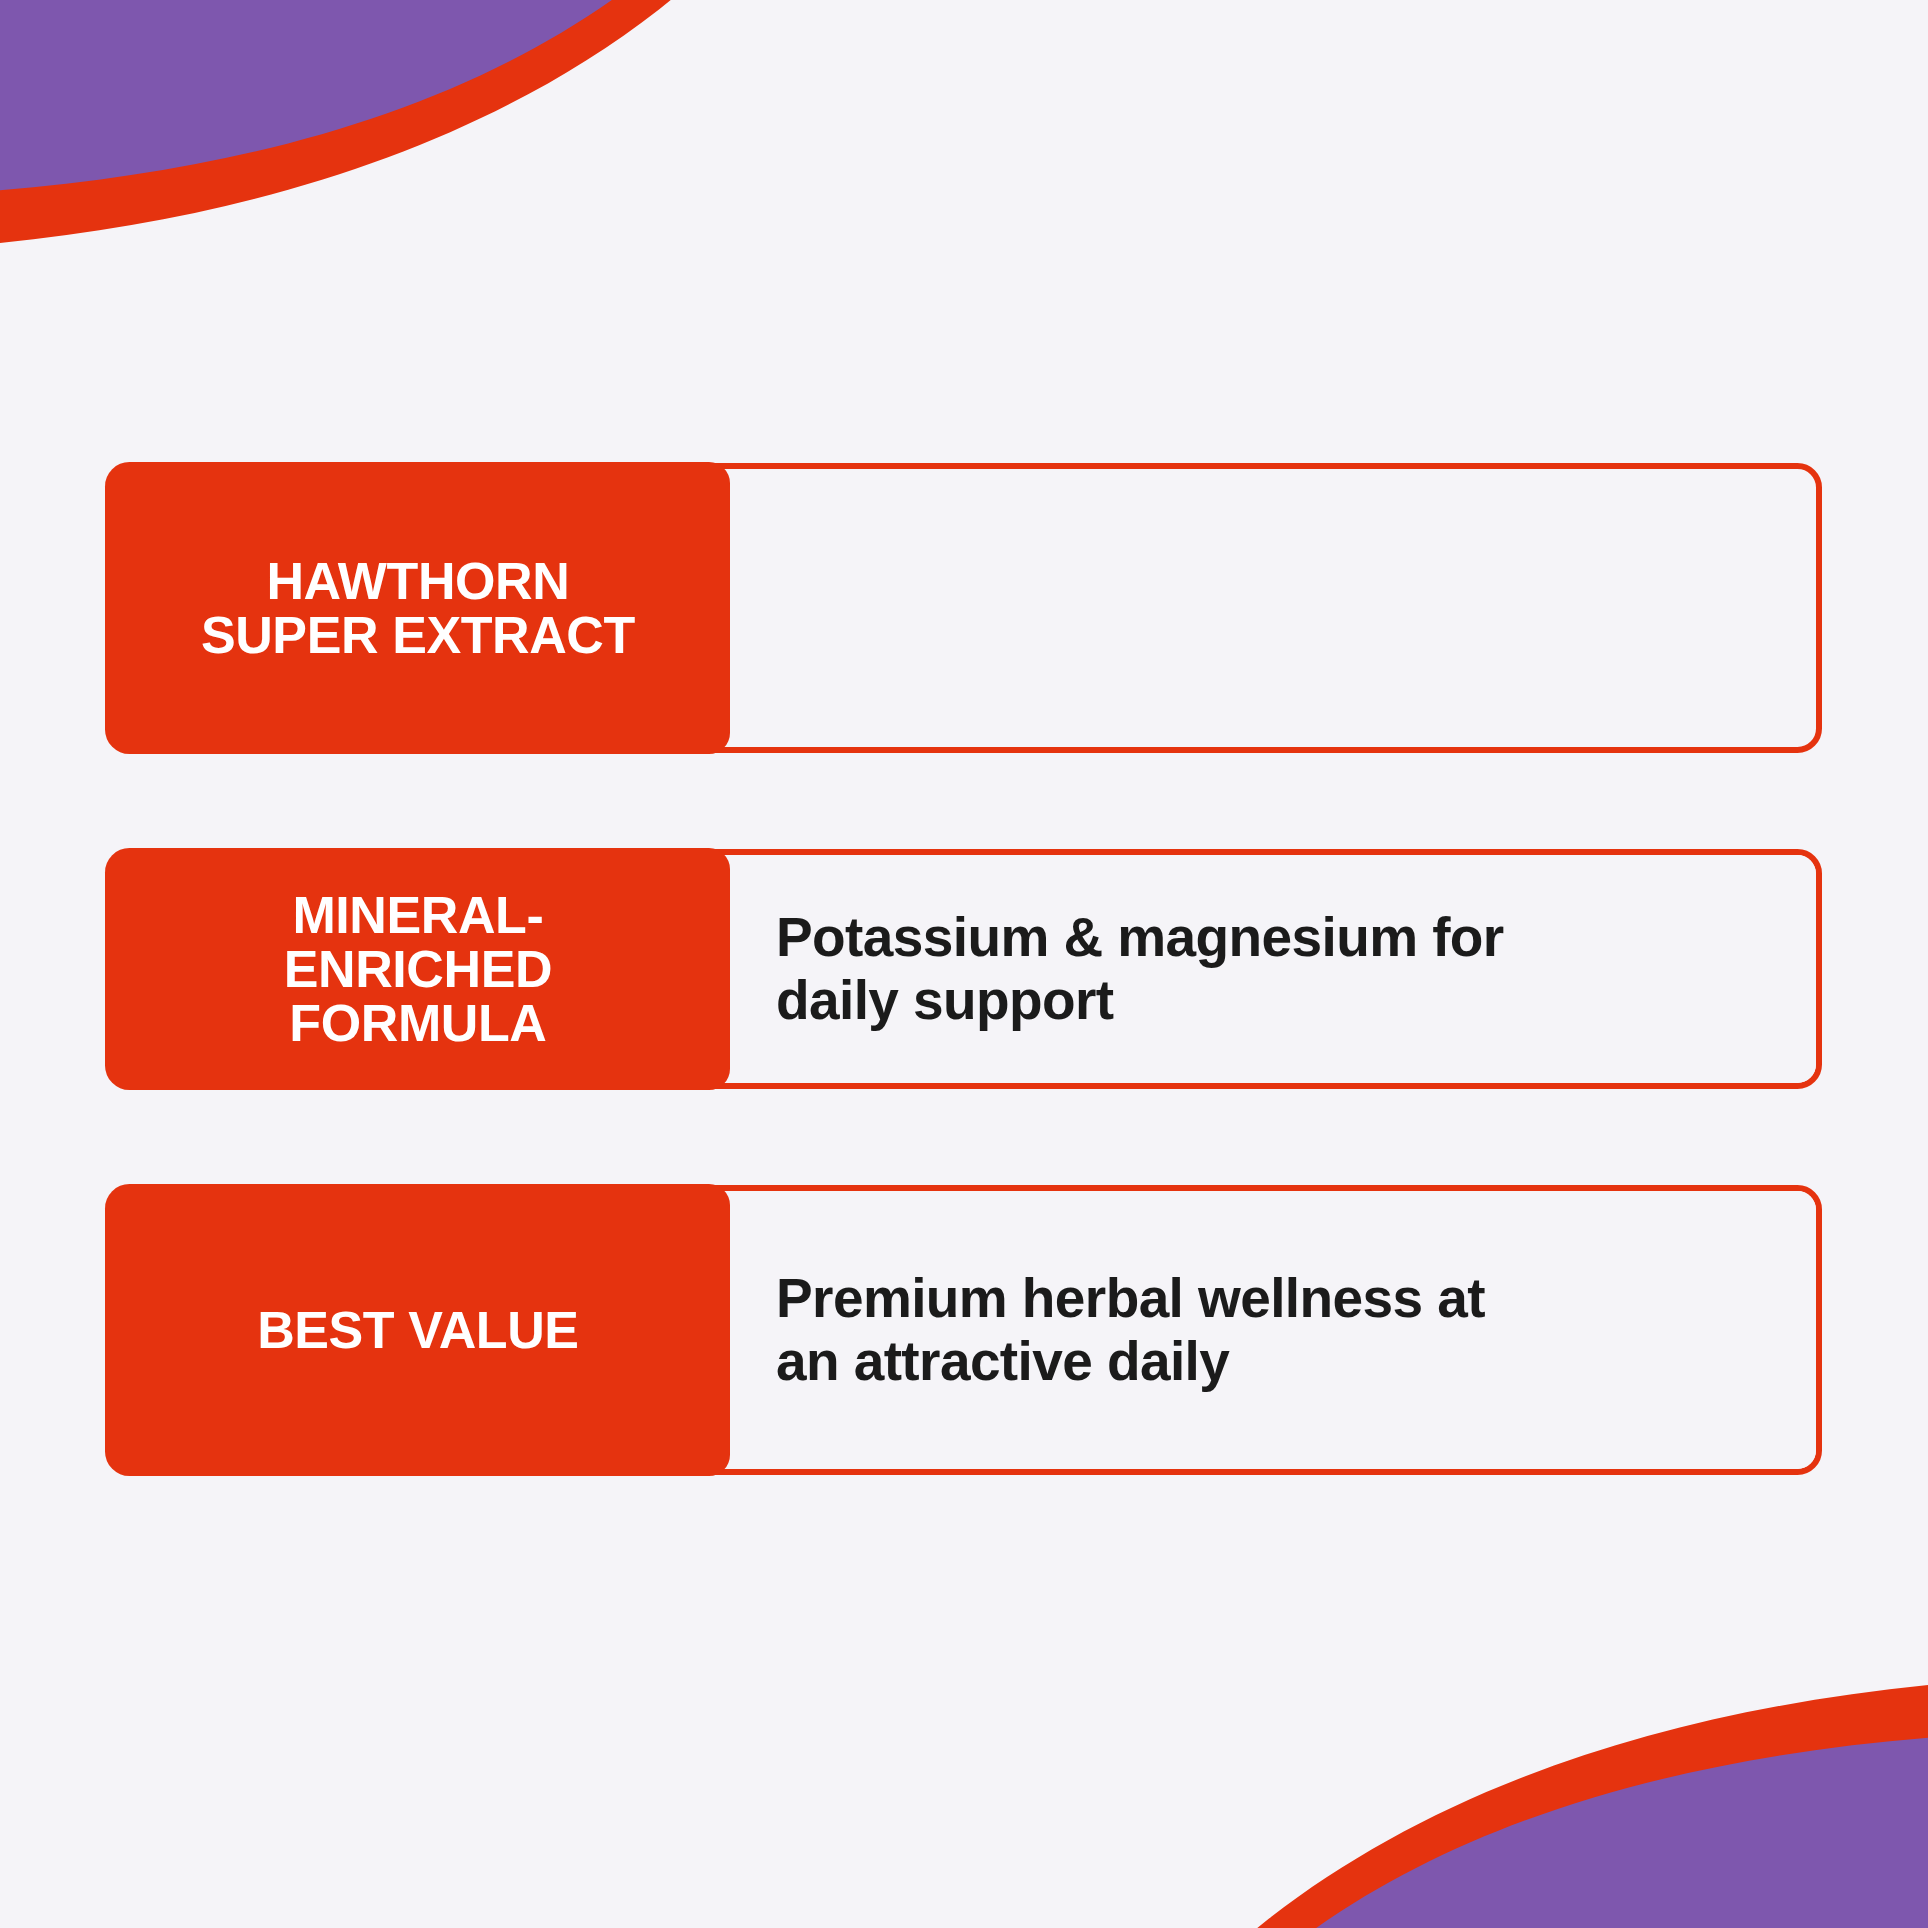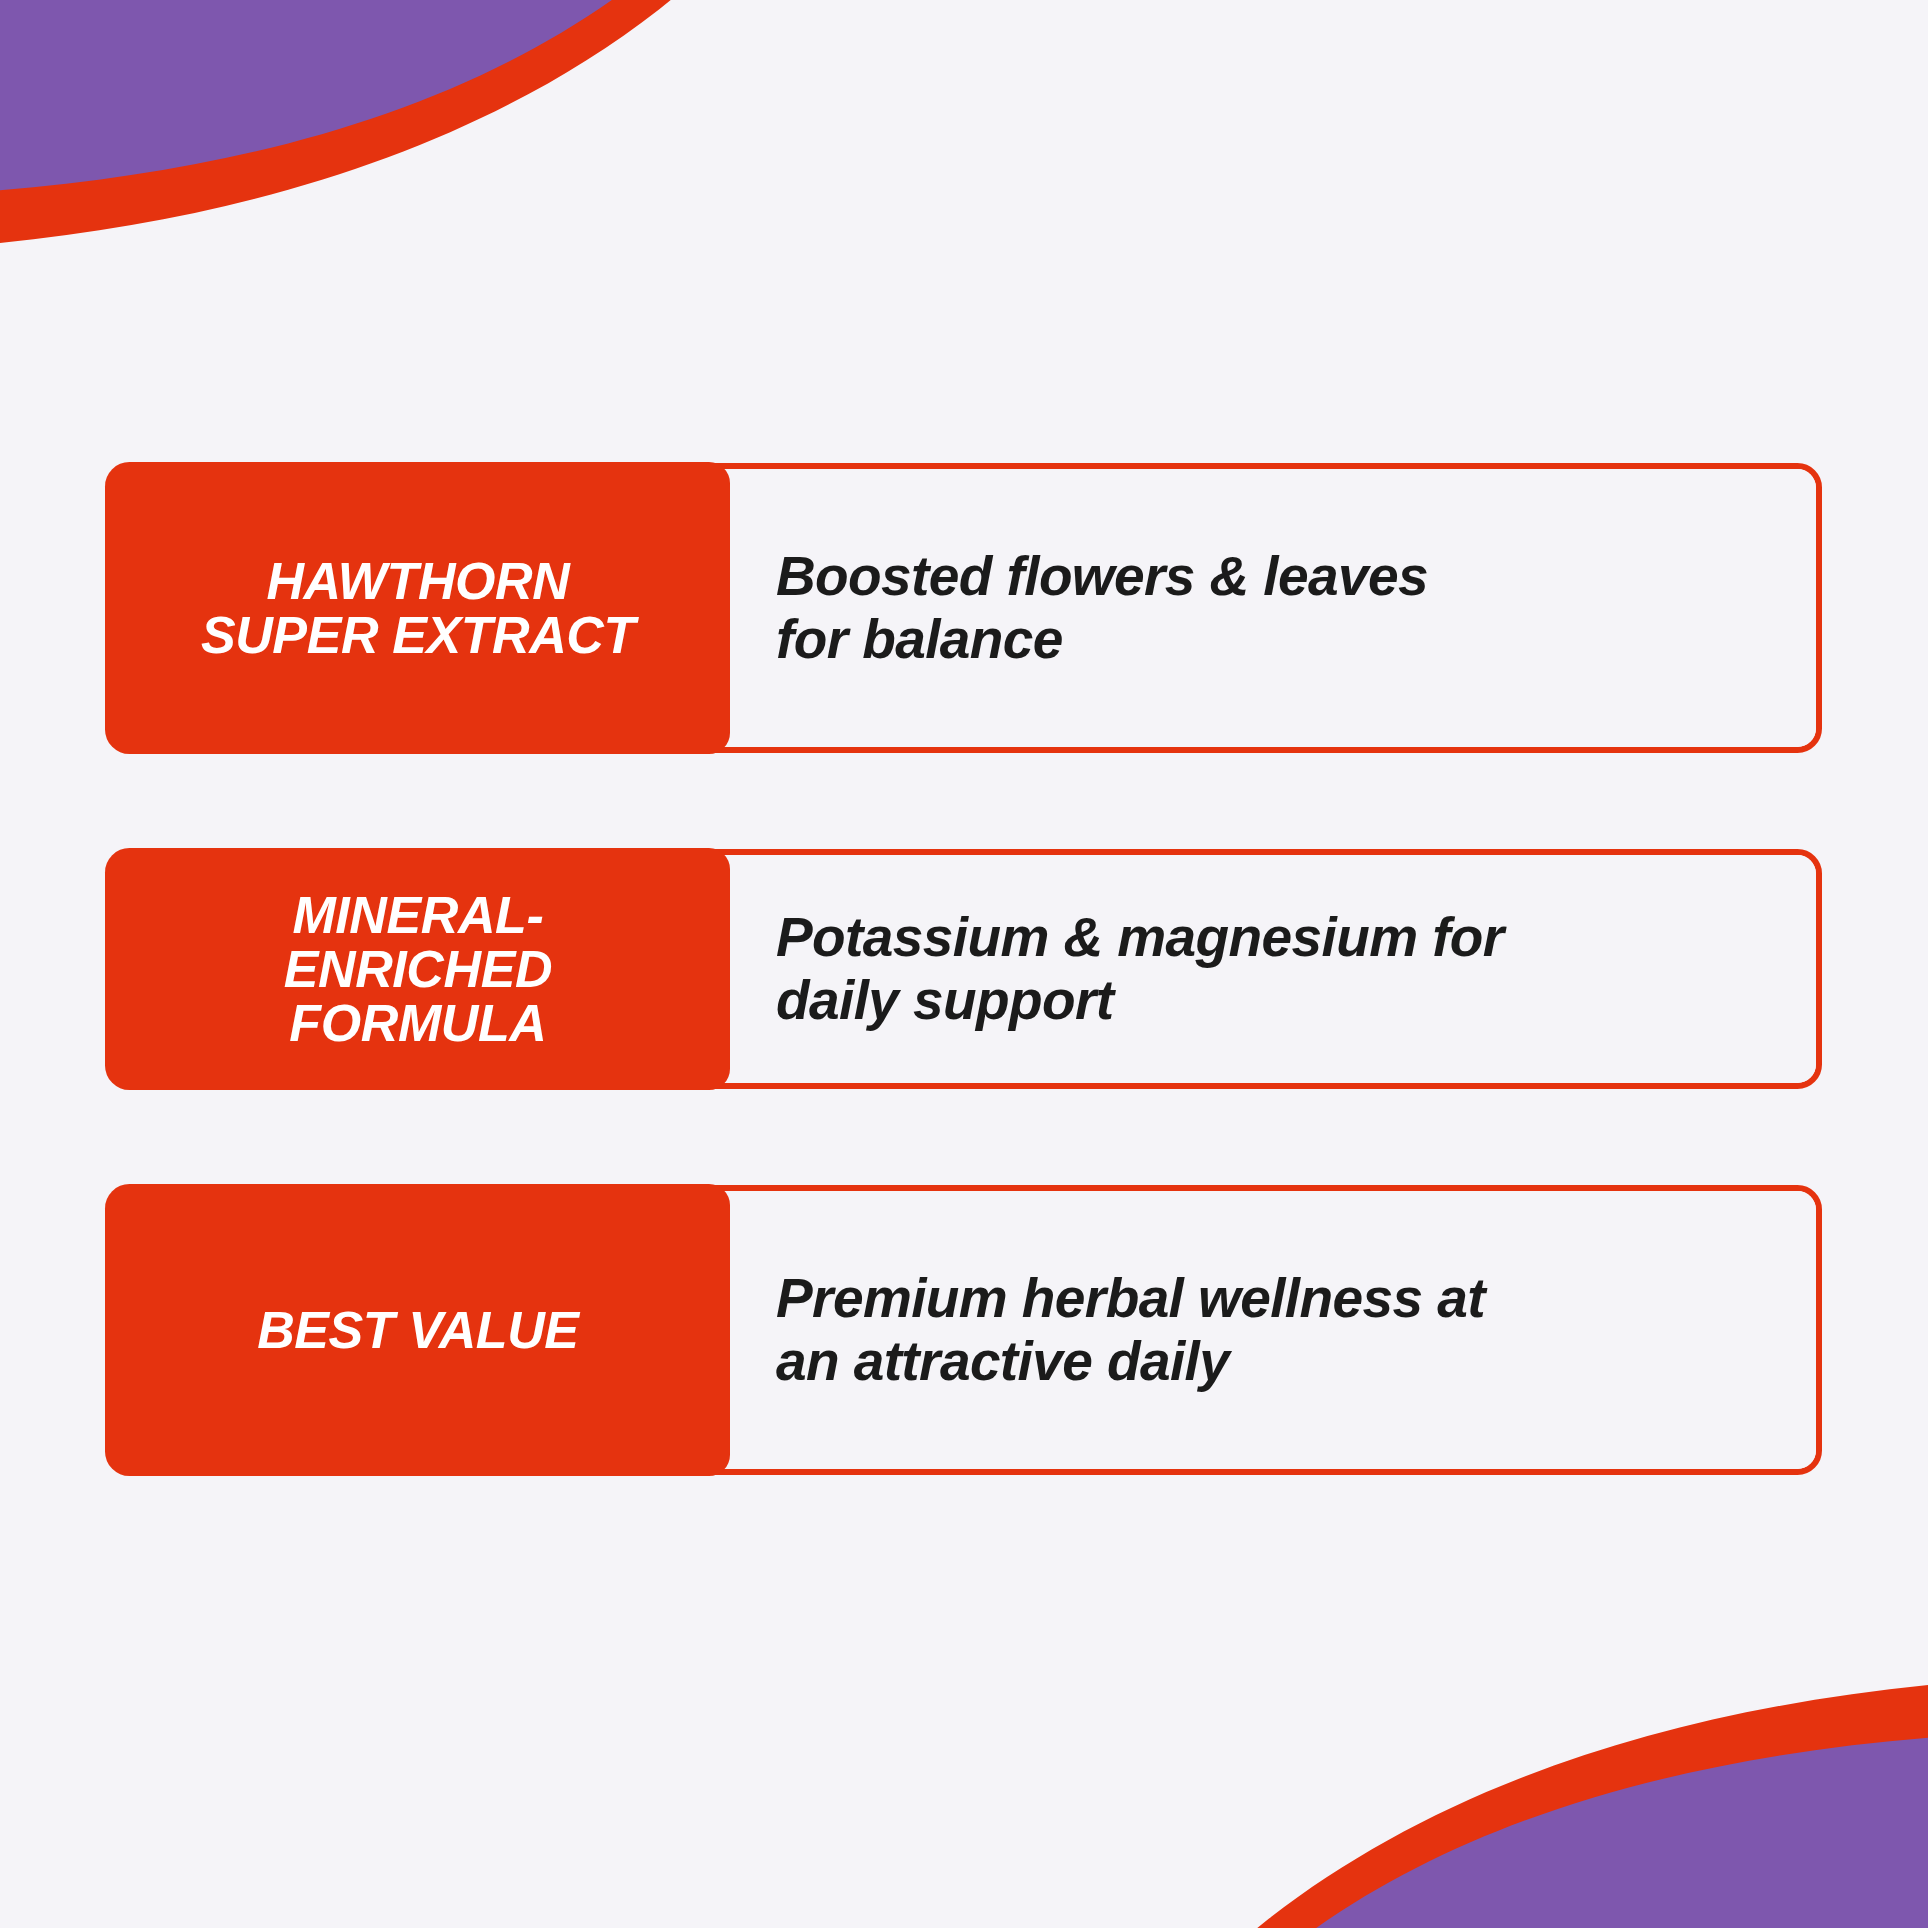--- a/index.html
+++ b/index.html
@@ -43,21 +43,20 @@
 
   .feature-card {
     position: relative;
     box-sizing: border-box;
     border: 6.6px solid #E5330F;
     border-radius: 24.5px;
     background: #F5F4F8;
     display: flex;
     align-items: stretch;
     overflow: visible;
-    font-style: italic;
   }
 
   .feature-card.card-1 { height: 290px; margin-bottom: 96px; }
   .feature-card.card-2 { height: 240px; margin-bottom: 96px; }
   .feature-card.card-3 { height: 290px; margin-bottom: 0; }
 
   
   .card-label {
     position: absolute;
     left: -6.6px;
@@ -125,24 +124,20 @@
     <path fill="#7E57AE" d="M 2048,2048 L 113,2048 C 348,1988 598,1878 803,1743 C 1038,1590 1218,1438 1358,1328 C 1536,1186 1778,1118 2048,1096 Z" transform="translate(0,750)"></path>
   </svg>
 
   <div class="cards">
 
     <div class="feature-card card-1">
       <div class="card-label">
         <div class="card-label-text">HAWTHORN
 SUPER EXTRACT</div>
       </div>
-      <div class="card-body">
-        <div class="card-desc">Boosted flowers &amp; leaves
-for balance</div>
-      </div>
     </div>
 
     <div class="feature-card card-2">
       <div class="card-label">
         <div class="card-label-text">MINERAL-
 ENRICHED
 FORMULA</div>
       </div>
       <div class="card-body">
         <div class="card-desc">Potassium &amp; magnesium for

